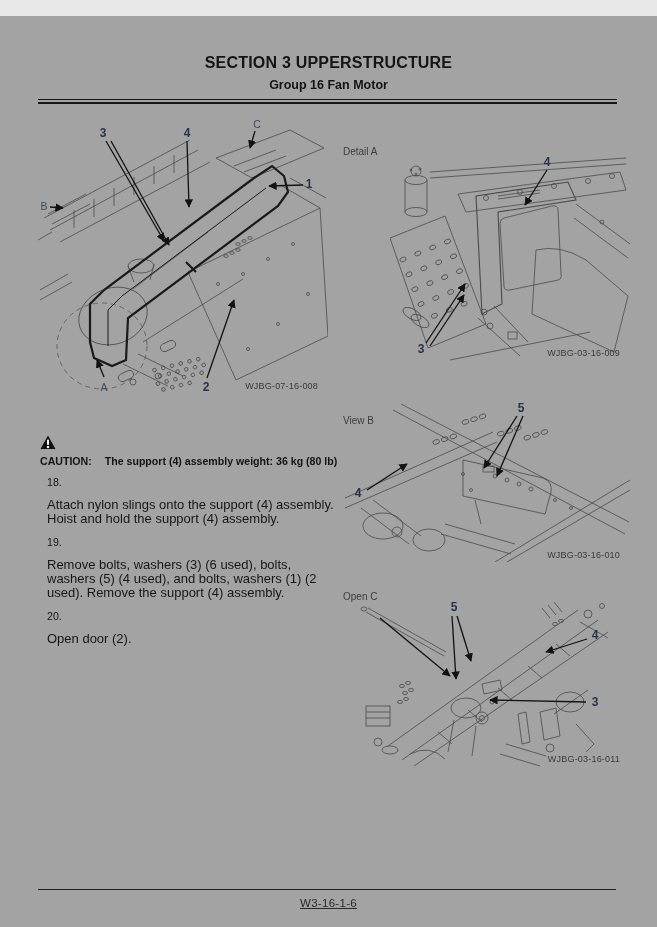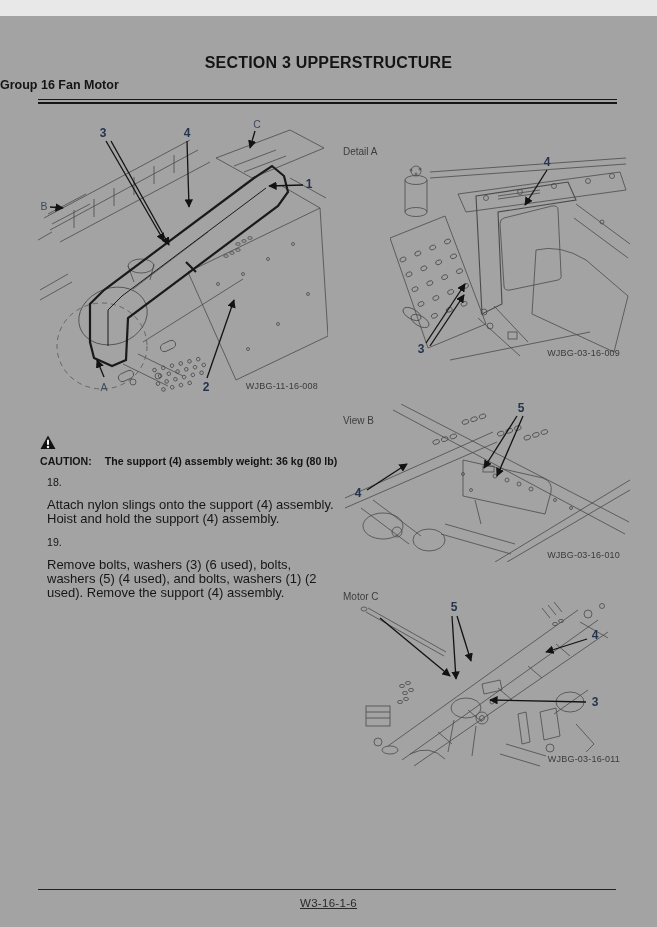--- a/index.html
+++ b/index.html
@@ -4,21 +4,21 @@
 <style>
   html,body{margin:0;padding:0;background:#e8e8e8;}
   .page{
     position:relative;width:657px;height:927px;background:#a3a3a3;
     font-family:"Liberation Sans",sans-serif;color:#1c1c1c;overflow:hidden;
     margin:16px auto;
   }
   
   .sec-title{position:absolute;top:38px;left:0;right:0;text-align:center;
     font-size:16px;font-weight:bold;letter-spacing:.2px;color:#141414;}
-  .grp-title{position:absolute;top:62px;left:0;right:0;
+  .grp-title{position:absolute;top:62px;left:0;right:0;text-align:center;
     font-size:12.5px;font-weight:bold;color:#141414;}
   .double-rule{position:absolute;top:83px;left:38px;width:579px;height:2px;
     border-top:1.5px solid #161616;border-bottom:2.5px solid #161616;}
   
   .fig{position:absolute;}
   .fig svg.art{position:absolute;left:0;top:0;}
   .fig-id{position:absolute;right:10px;font-size:9px;color:#3a3a3a;letter-spacing:.2px;}
   .co{position:absolute;transform:translate(-50%,-50%);font-weight:bold;
     font-size:12px;color:#24344d;line-height:1;}
   .co.ltr{font-weight:normal;font-size:10.5px;color:#44506033;color:#3f4a5a;}
@@ -132,21 +132,21 @@
         <line x1="169" y1="264" x2="196" y2="186" marker-end="url(#ah1)"></line>
       </g>
     </svg>
     <span class="co" style="left:65px;top:19px">3</span>
     <span class="co" style="left:149px;top:19px">4</span>
     <span class="co ltr" style="left:219px;top:10px">C</span>
     <span class="co ltr" style="left:6px;top:92px">B</span>
     <span class="co" style="left:271px;top:70px">1</span>
     <span class="co ltr" style="left:66px;top:273px">A</span>
     <span class="co" style="left:168px;top:273px">2</span>
-    <span class="fig-id" style="bottom:8px">WJBG-11-16-008</span>
+    <span class="fig-id" style="bottom:8px">WJBG-07-16-008</span>
   </section>
 
   <span class="view-label" style="left:343px;top:130px">Detail A</span>
   <section class="fig" style="left:390px;top:140px;width:240px;height:205px;">
     <svg class="art" width="240" height="205" viewBox="0 0 240 205">
       <defs>
         <marker id="ah2" viewBox="0 0 10 10" refX="9" refY="5" markerWidth="6.5" markerHeight="6.5" orient="auto-start-reverse">
           <path d="M0,0 L10,5 L0,10 z" fill="#121212"></path>
         </marker>
       </defs>
@@ -258,21 +258,21 @@
         <line x1="172" y1="12" x2="139" y2="64" marker-end="url(#ah3)"></line>
         <line x1="178" y1="12" x2="152" y2="72" marker-end="url(#ah3)"></line>
         <line x1="22" y1="86" x2="62" y2="60" marker-end="url(#ah3)"></line>
       </g>
     </svg>
     <span class="co" style="left:176px;top:4px">5</span>
     <span class="co" style="left:13px;top:89px">4</span>
     <span class="fig-id" style="bottom:2px">WJBG-03-16-010</span>
   </section>
 
-  <span class="view-label" style="left:343px;top:575px">Motor C</span>
+  <span class="view-label" style="left:343px;top:575px">Open C</span>
   <section class="fig" style="left:350px;top:578px;width:280px;height:175px;">
     <svg class="art" width="280" height="175" viewBox="0 0 280 175">
       <defs>
         <marker id="ah4" viewBox="0 0 10 10" refX="9" refY="5" markerWidth="6.5" markerHeight="6.5" orient="auto-start-reverse">
           <path d="M0,0 L10,5 L0,10 z" fill="#121212"></path>
         </marker>
       </defs>
       <g class="g">
         <path d="M52,166 L248,26 M64,172 L258,38 M38,152 L228,16"></path>
         <path d="M88,138 L102,150 M118,116 L132,128 M148,94 L162,106 M178,72 L192,84 M206,50 L220,62"></path>
@@ -336,18 +336,22 @@
 
   <div class="steps">
     <div class="step">
       <span class="num">18.</span>
       <span class="txt">Attach nylon slings onto the support (4) assembly. Hoist and hold the support (4) assembly.</span>
     </div>
     <div class="step">
       <span class="num">19.</span>
       <span class="txt">Remove bolts, washers (3) (6 used), bolts, washers (5) (4 used), and bolts, washers (1) (2 used). Remove the support (4) assembly.</span>
     </div>
+    <div class="step">
+      <span class="num">20.</span>
+      <span class="txt">Open door (2).</span>
+    </div>
   </div>
 
   <div class="footer-rule"></div>
   <div class="footer-text">W3-16-1-6</div>
 
 </div>
 
 </body></html>

